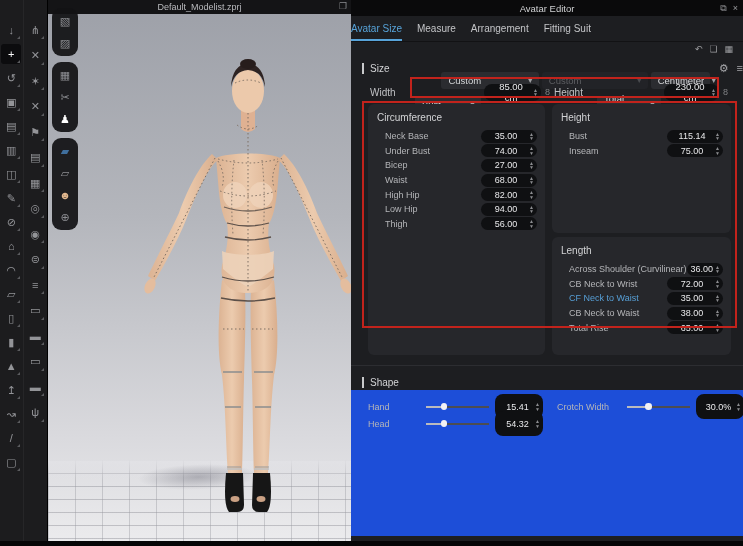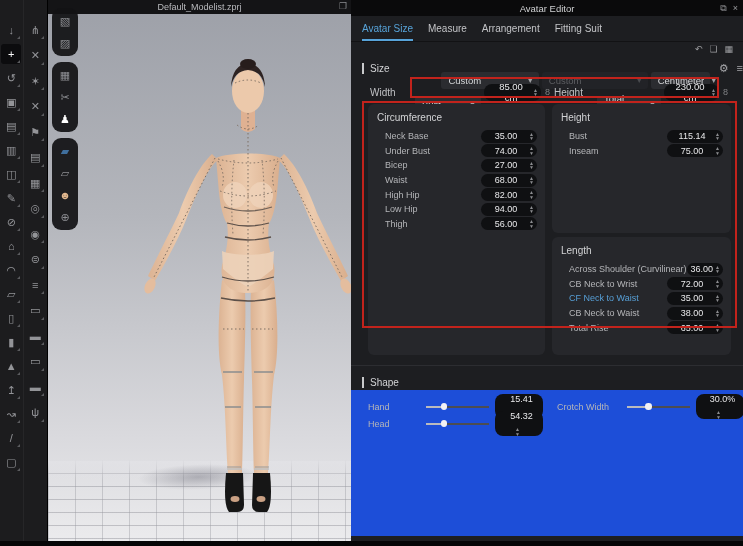--- a/index.html
+++ b/index.html
@@ -48,21 +48,21 @@
   .pill .tool::after { display:none; }
   .pill .tool.selected { background:transparent; color:#ffffff; }
 
   
   .editor { position:absolute; left:351px; top:0; width:392px; height:541px; background:#1d1e21; }
   .ed-header { height:16px; background:#0a0a0b; display:flex; align-items:center; justify-content:center; position:relative; }
   .ed-title { color:#cfd0d2; font-size:9.5px; }
   .ed-winicons { position:absolute; right:5px; top:0; height:16px; display:flex; gap:6px; align-items:center; }
   .ed-winicons span { color:#9a9b9e; font-size:9px; }
 
-  .tabs { height:26px; display:flex; align-items:center; padding-left:11px; gap:15px;
+  .tabs { height:26px; display:flex; align-items:center; padding-left:0; gap:15px;
     border-bottom:1px solid #121214; }
   .tab { color:#c3c4c7; font-size:10px; height:100%; display:flex; align-items:center; position:relative; }
   .tab.active { color:#57a3d9; }
   .tab.active::after { content:""; position:absolute; left:0; right:0; bottom:0; height:2px; background:#57a3d9; }
 
   .actions { height:15px; display:flex; justify-content:flex-end; gap:7px; padding:3px 10px 0 0; }
   .actions span { color:#9c9da0; font-size:9px; line-height:1; }
 
   .size-row { height:22px; display:flex; align-items:center; padding-left:11px; }
   .sec-label { color:#d3d4d6; font-size:10px; border-left:2px solid #c9cacc; padding-left:6px; }
@@ -105,21 +105,21 @@
   .shape-col { padding-top:8px; }
   .shape-col.left { width:200px; padding-left:17px; }
   .shape-col.right { flex:1; padding-left:14px; }
   .shape-row { display:flex; align-items:center; height:17px; --pct:30%; }
   .shape-label { width:58px; color:#b4b5b8; font-size:9px; }
   .slider { position:relative; width:63px; height:10px; margin-right:6px; }
   .slider-track { position:absolute; left:0; right:0; top:4.5px; height:1.5px; background:#4c4d51; }
   .slider-fill { position:absolute; left:0; top:4.5px; height:1.5px; background:#babbbe; width:var(--pct); }
   .slider-thumb { position:absolute; top:1.5px; left:calc(var(--pct) - 3px); width:6.5px; height:6.5px;
     border-radius:50%; background:#f2f2f4; }
-  .shape-row .spin { width:48px; height:25px;flex-direction:column; }
+  .shape-row .spin { width:48px; height:25px; }
   .shape-row .spin .val { font-size:9px; }
 
   
   .ann { position:absolute; border:2px solid #c2231c; pointer-events:none; }
   .ann.r1 { left:410px; top:77px; width:309px; height:21px; }
   .ann.r2 { left:362px; top:101px; width:375px; height:227px; }
 
   .bottom-strip { position:absolute; left:0; bottom:0; width:743px; height:5px; background:#050506; }
 </style>
 </head>

